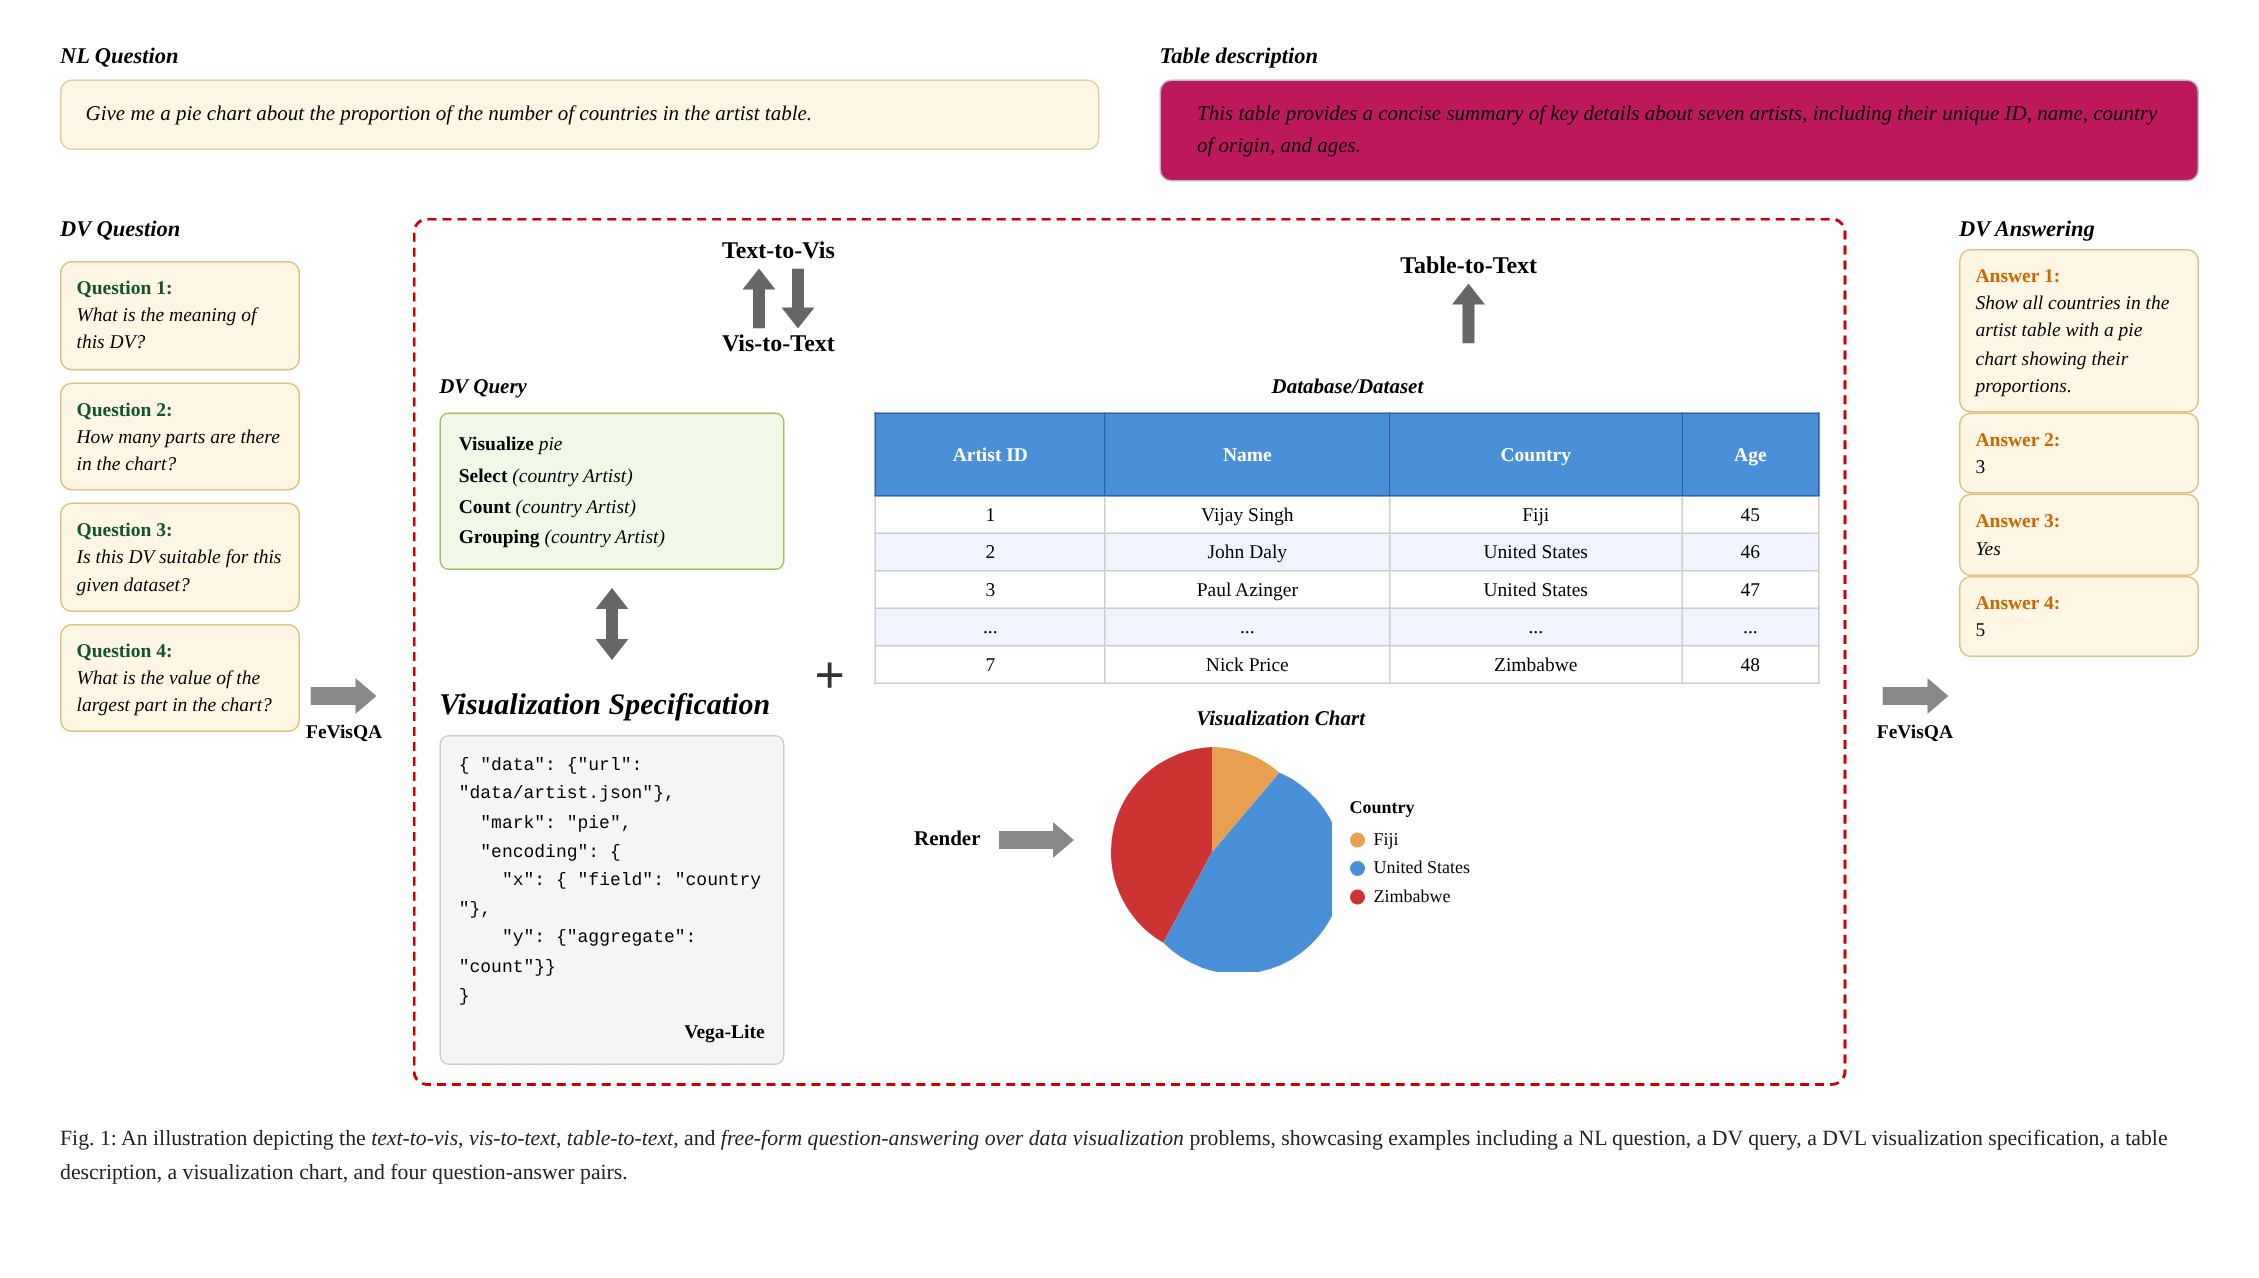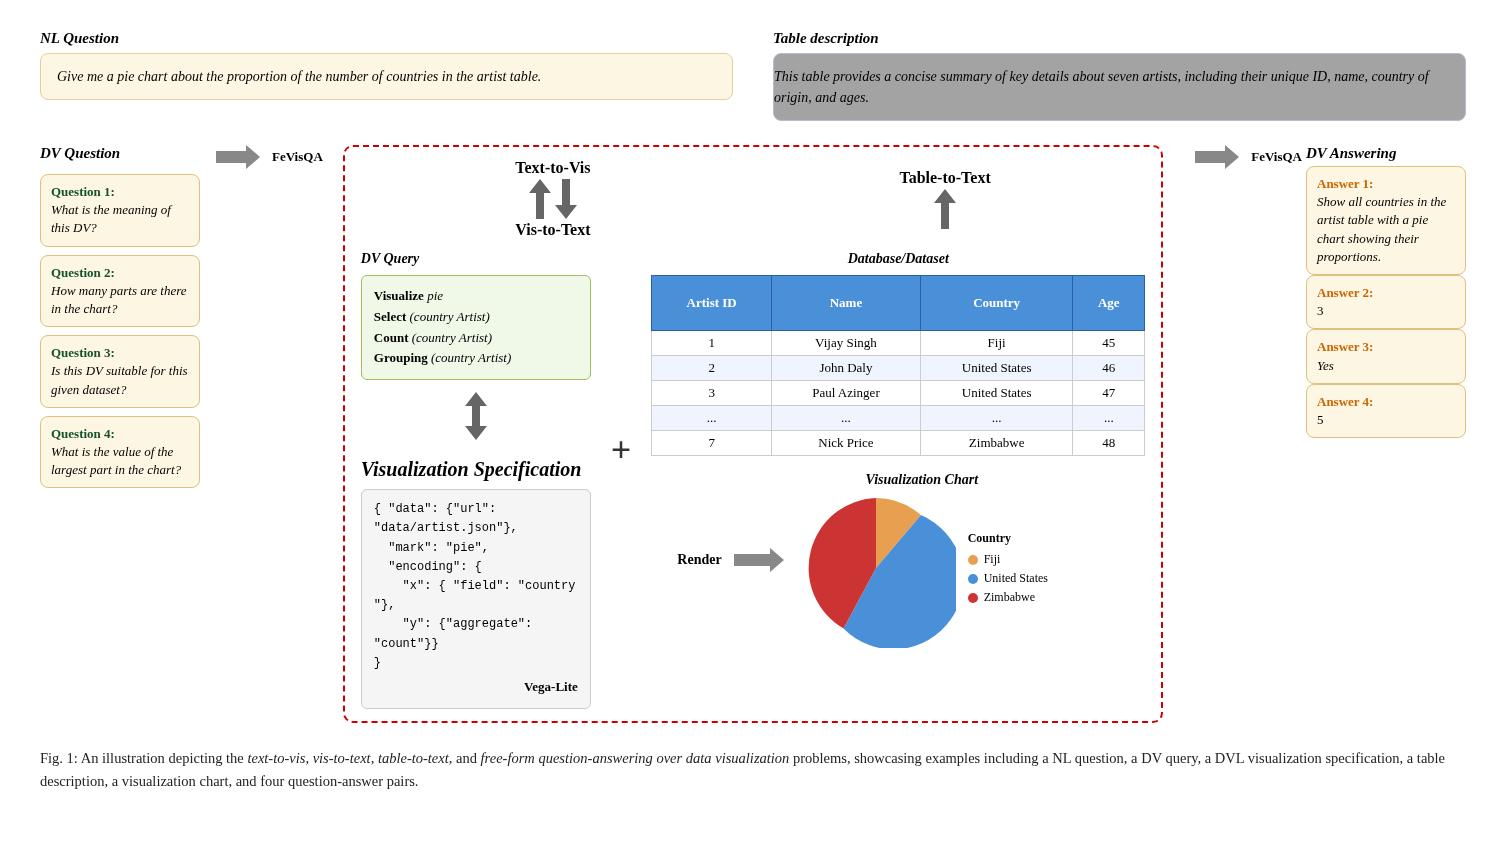--- a/index.html
+++ b/index.html
@@ -42,24 +42,24 @@
       background: #fdf6e3;
       border: 1.5px solid #e0d0a0;
       border-radius: 8px;
       padding: 12px 16px;
       font-style: italic;
       font-size: 14px;
       line-height: 1.5;
     }
 
     .table-desc-box {
-      background: #a3a3a3;
+      background: #be185d;
       border: 1.5px solid #b0bcd8;
       border-radius: 8px;
-      padding: 12px 0;
+      padding: 12px 24px;
       font-style: italic;
       font-size: 14px;
       line-height: 1.5;
     }
 
     
     .diagram-area {
       display: flex;
       align-items: stretch;
       gap: 0;
@@ -328,23 +328,24 @@
       margin-top: 8px;
       color: #222;
     }
 
     .caption em {
       font-style: italic;
     }
 
     .fevisqa-side {
       display: flex;
-      align-items: flex-start;
+      flex-direction: column;
+      align-items: center;
       justify-content: center;
-      gap: 12px;
+      gap: 0;
       padding: 0 4px;
     }
   </style>
 </head>
 <body>
 
 <div class="main-container">
 
   <div class="top-row">
     <div class="nl-section">

